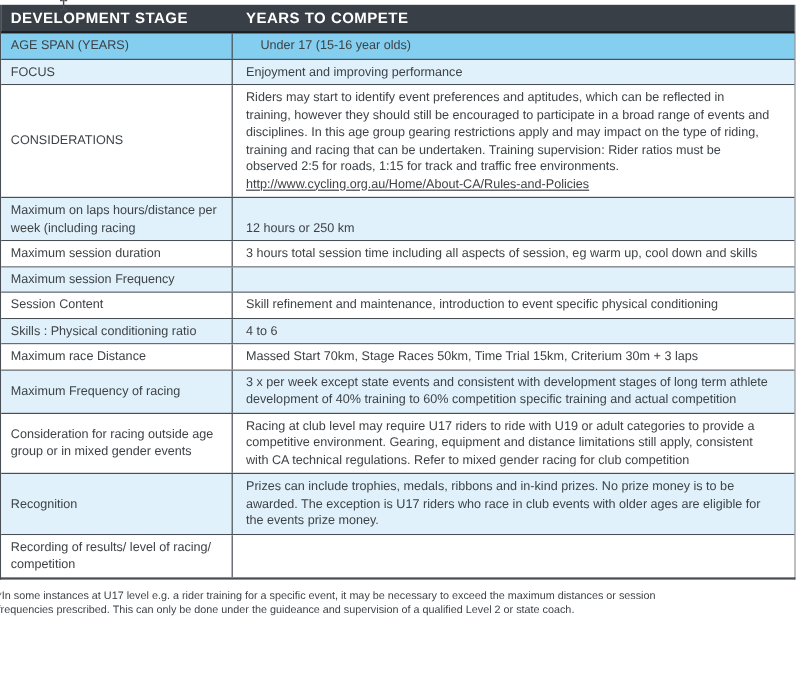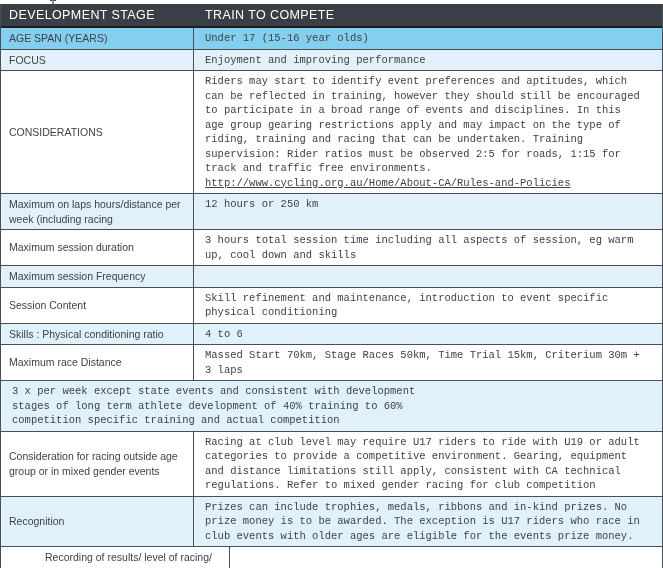--- a/index.html
+++ b/index.html
@@ -10,51 +10,51 @@
     --plain-row:#FFFFFF;
     --border:#4A4F55;
     --text:#3E4347;
   }
   *{box-sizing:border-box;margin:0;padding:0;}
   html,body{width:663px;height:568px;overflow:hidden;background:#fff;
     font-family:"Liberation Sans","DejaVu Sans",sans-serif;color:var(--text);}
   .page{position:relative;width:663px;padding-top:4px;}
   .table{width:663px;border-left:1px solid var(--border);border-right:1px solid var(--border);border-bottom:2px solid var(--border);}
   .thead{display:flex;background:var(--header-bg);border-bottom:2px solid #1B1D20;height:24px;align-items:center;}
-  .thead .hcell{color:var(--header-text);font-weight:normal;font-size:12.5px;letter-spacing:.4px;}
+  .thead .hcell{color:var(--header-text);font-weight:bold;font-size:12.5px;letter-spacing:.4px;}
   .hcell.c1{width:193px;padding-left:8px;}
   .hcell.c2{flex:1;padding-left:11px;}
   .row{display:flex;border-bottom:1px solid var(--border);align-items:stretch;}
-  .row:last-of-type{border-bottom:none;margin-left:36px;}
-  .row-accent{background:var(--accent-row);}
+  .row:last-of-type{border-bottom:none;}
+  .row-accent{background:var(--accent-row);gap:12px;}
   .row-alt{background:var(--alt-row);}
   .row-plain{background:var(--plain-row);}
   .cell-label{width:193px;border-right:1px solid var(--border);padding:3px 3px 3px 8px;
     display:flex;align-items:center;font-size:10.5px;line-height:14.5px;}
-  .cell-value{flex:1;padding:3px 8px 3px 11px;display:flex;align-items:flex-start;
-    font-size:10.5px;line-height:14.5px;font-family:Liberation Mono, monospace;}
+  .cell-value{flex:1;padding:3px 8px 3px 11px;display:flex;align-items:flex-end;
+    font-size:10.5px;line-height:14.5px;}
   .cell-value .txt{max-width:438px;}
   .link{text-decoration:underline;cursor:pointer;}
   .footnote{margin:7px 0 0 -2px;font-size:9px;line-height:12px;color:var(--text);}
   .cursor-ibeam{position:absolute;left:48px;top:0;width:10px;height:9px;pointer-events:none;}
 </style>
 </head>
 <body>
 
 <div class="page">
 
   <svg class="cursor-ibeam" viewBox="0 0 10 9" width="10" height="9">
     <path d="M2 0.5 H4.2 M8 0.5 H5.8 M5 0 V8 M2 8.3 H4.2 M8 8.3 H5.8" stroke="#4A4F55" stroke-width="1.2" fill="none"></path>
   </svg>
 
   <div class="table">
 
     <div class="thead">
       <div class="hcell c1">DEVELOPMENT STAGE</div>
-      <div class="hcell c2">TRAIN TO COMPETE</div>
+      <div class="hcell c2">YEARS TO COMPETE</div>
     </div>
 
     <div class="row row-accent">
       <div class="cell-label">
           <span class="txt">AGE SPAN (YEARS)</span>
         </div>
       <div class="cell-value">
           <span class="txt">Under 17 (15-16 year olds)</span>
         </div>
     </div>
@@ -125,20 +125,23 @@
     <div class="row row-plain">
       <div class="cell-label">
           <span class="txt">Maximum race Distance</span>
         </div>
       <div class="cell-value">
           <span class="txt">Massed Start 70km, Stage Races 50km, Time Trial 15km, Criterium 30m + 3 laps</span>
         </div>
     </div>
 
     <div class="row row-alt">
+      <div class="cell-label">
+          <span class="txt">Maximum Frequency of racing</span>
+        </div>
       <div class="cell-value">
           <span class="txt">3 x per week except state events and consistent with development stages of long term athlete development of 40% training to 60% competition specific training and actual competition</span>
         </div>
     </div>
 
     <div class="row row-plain">
       <div class="cell-label">
           <span class="txt">Consideration for racing outside age group or in mixed gender events</span>
         </div>
       <div class="cell-value">

